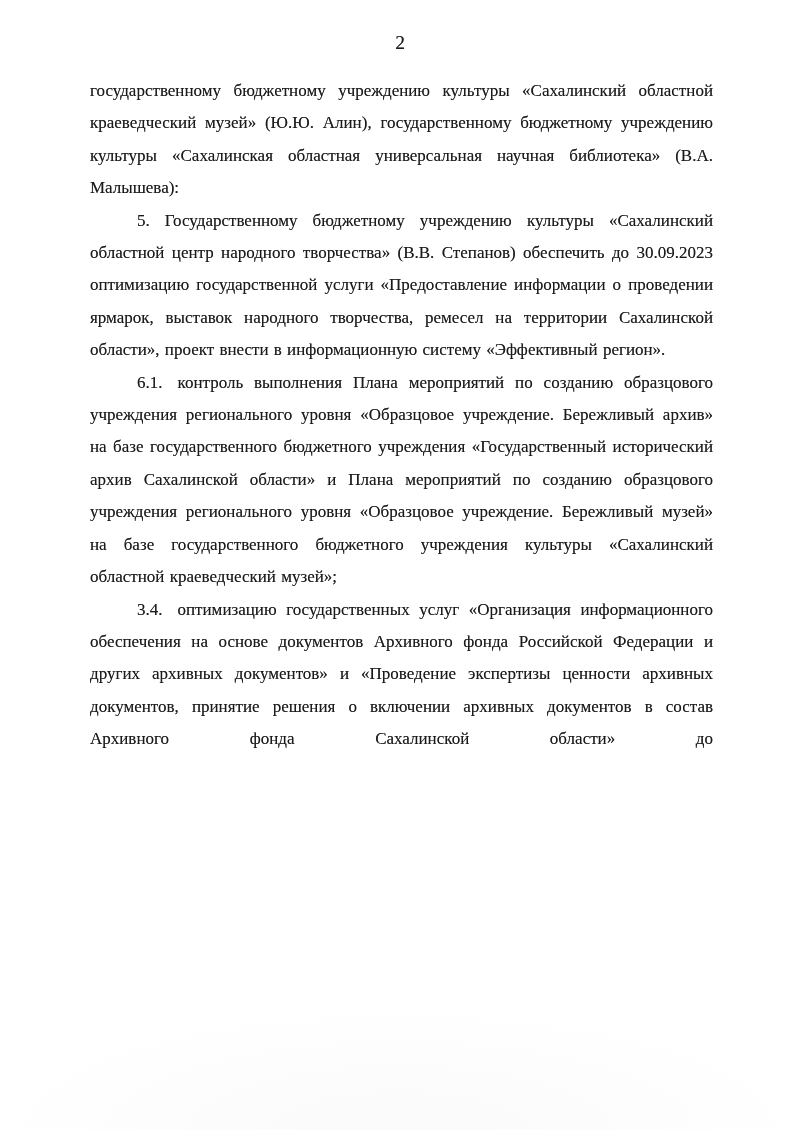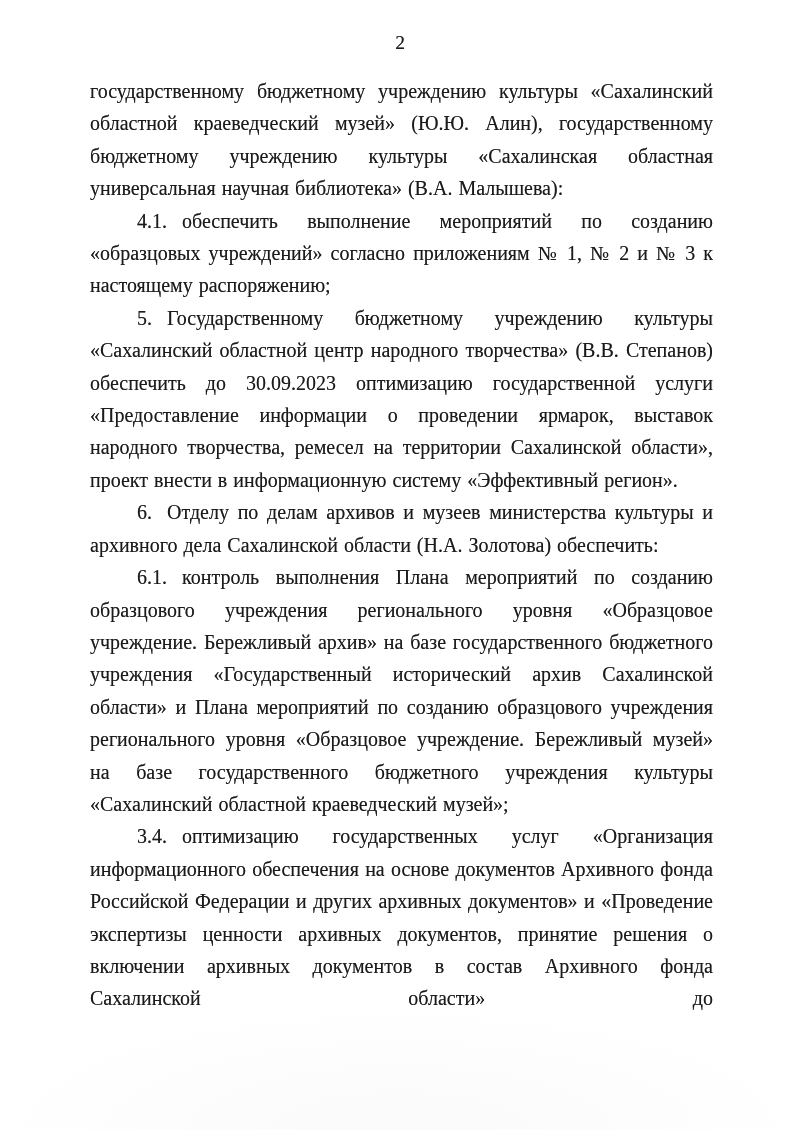--- a/index.html
+++ b/index.html
@@ -35,21 +35,21 @@
     text-align: center;
     font-size: 19.5px;
     line-height: 23px;
     color: #1b1b1b;
     text-shadow: 0 0 0.5px rgba(27,27,27,0.55);
   }
   .text-block {
     margin: 21px 87px 0 90px;
     width: 623px;
     text-align: justify;
-    font-size: 20px;
+    font-size: 17px;
     line-height: 32.4px;
     color: #1b1b1b;
     text-shadow: 0 0 0.5px rgba(27,27,27,0.55);
     word-spacing: 1px;
   }
   .text-block p {
     margin: 0;
     padding: 0;
   }
   .text-block p.indent {
@@ -67,27 +67,21 @@
 
 <div class="page" style="background: rgb(255, 255, 255);">
   <div class="page-number" style="color: rgb(27, 27, 27);">2</div>
 
   <div class="text-block" style="color: rgb(27, 27, 27);">
 
   <p class="para">
       <span class="para-text">государственному бюджетному учреждению культуры «Сахалинский областной краеведческий музей» (Ю.Ю. Алин), государственному бюджетному учреждению культуры «Сахалинская областная универсальная научная библиотека» (В.А. Малышева):</span>
     </p>
       <p class="para indent">
-      <span class="para-num">4.1.</span><span class="para-text">обеспечить выполнение мероприятий по созданию «образцовых учреждений» согласно приложениям № 1, № 2 и № 3 к настоящему распоряжению;</span>
-    </p>
-      <p class="para indent">
       <span class="para-num">5.</span><span class="para-text">Государственному бюджетному учреждению культуры «Сахалинский областной центр народного творчества» (В.В. Степанов) обеспечить до 30.09.2023 оптимизацию государственной услуги «Предоставление информации о проведении ярмарок, выставок народного творчества, ремесел на территории Сахалинской области», проект внести в информационную систему «Эффективный регион».</span>
-    </p>
-      <p class="para indent">
-      <span class="para-num">6.</span><span class="para-text">Отделу по делам архивов и музеев министерства культуры и архивного дела Сахалинской области (Н.А. Золотова) обеспечить:</span>
     </p>
       <p class="para indent">
       <span class="para-num">6.1.</span><span class="para-text">контроль выполнения Плана мероприятий по созданию образцового учреждения регионального уровня «Образцовое учреждение. Бережливый архив» на базе государственного бюджетного учреждения «Государственный исторический архив Сахалинской области» и Плана мероприятий по созданию образцового учреждения регионального уровня «Образцовое учреждение. Бережливый музей» на базе государственного бюджетного учреждения культуры «Сахалинский областной краеведческий музей»;</span>
     </p>
       <p class="para indent continued">
       <span class="para-num">3.4.</span><span class="para-text">оптимизацию государственных услуг «Организация информационного обеспечения на основе документов Архивного фонда Российской Федерации и других архивных документов» и «Проведение экспертизы ценности архивных документов, принятие решения о включении архивных документов в состав Архивного фонда Сахалинской области» до</span>
     </p>
     </div>
 </div>
 

